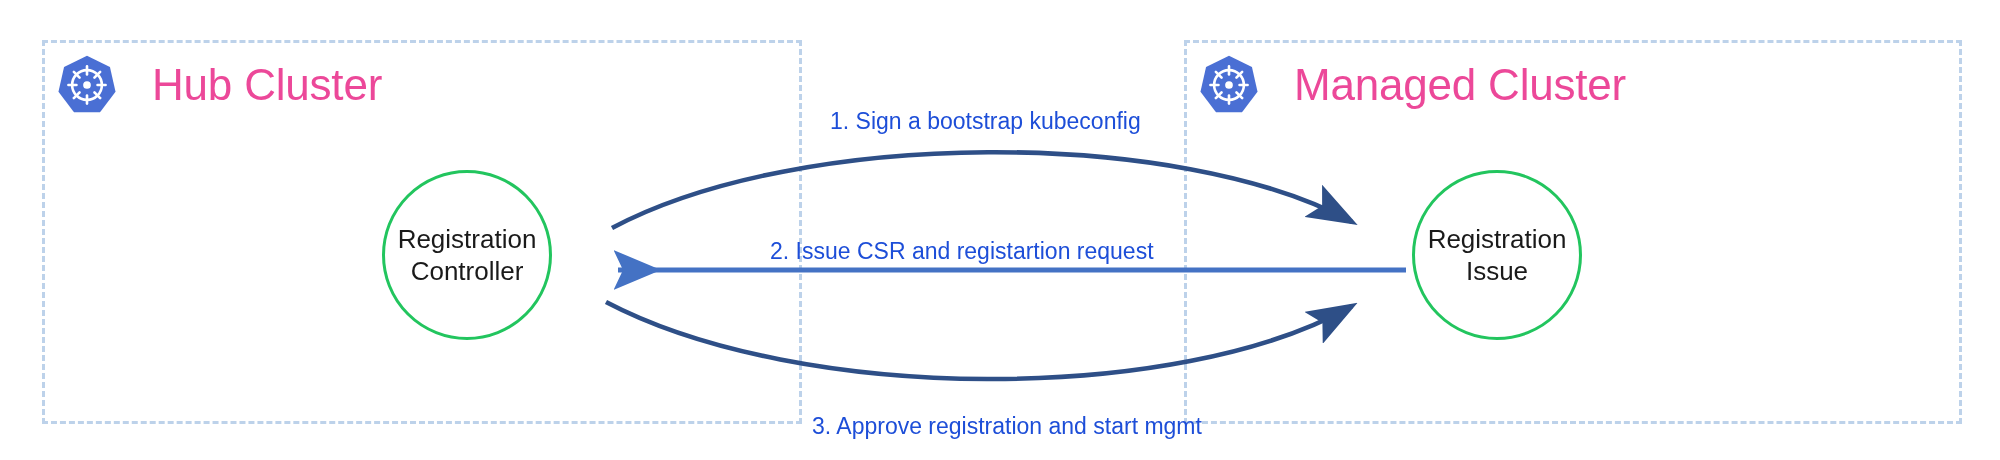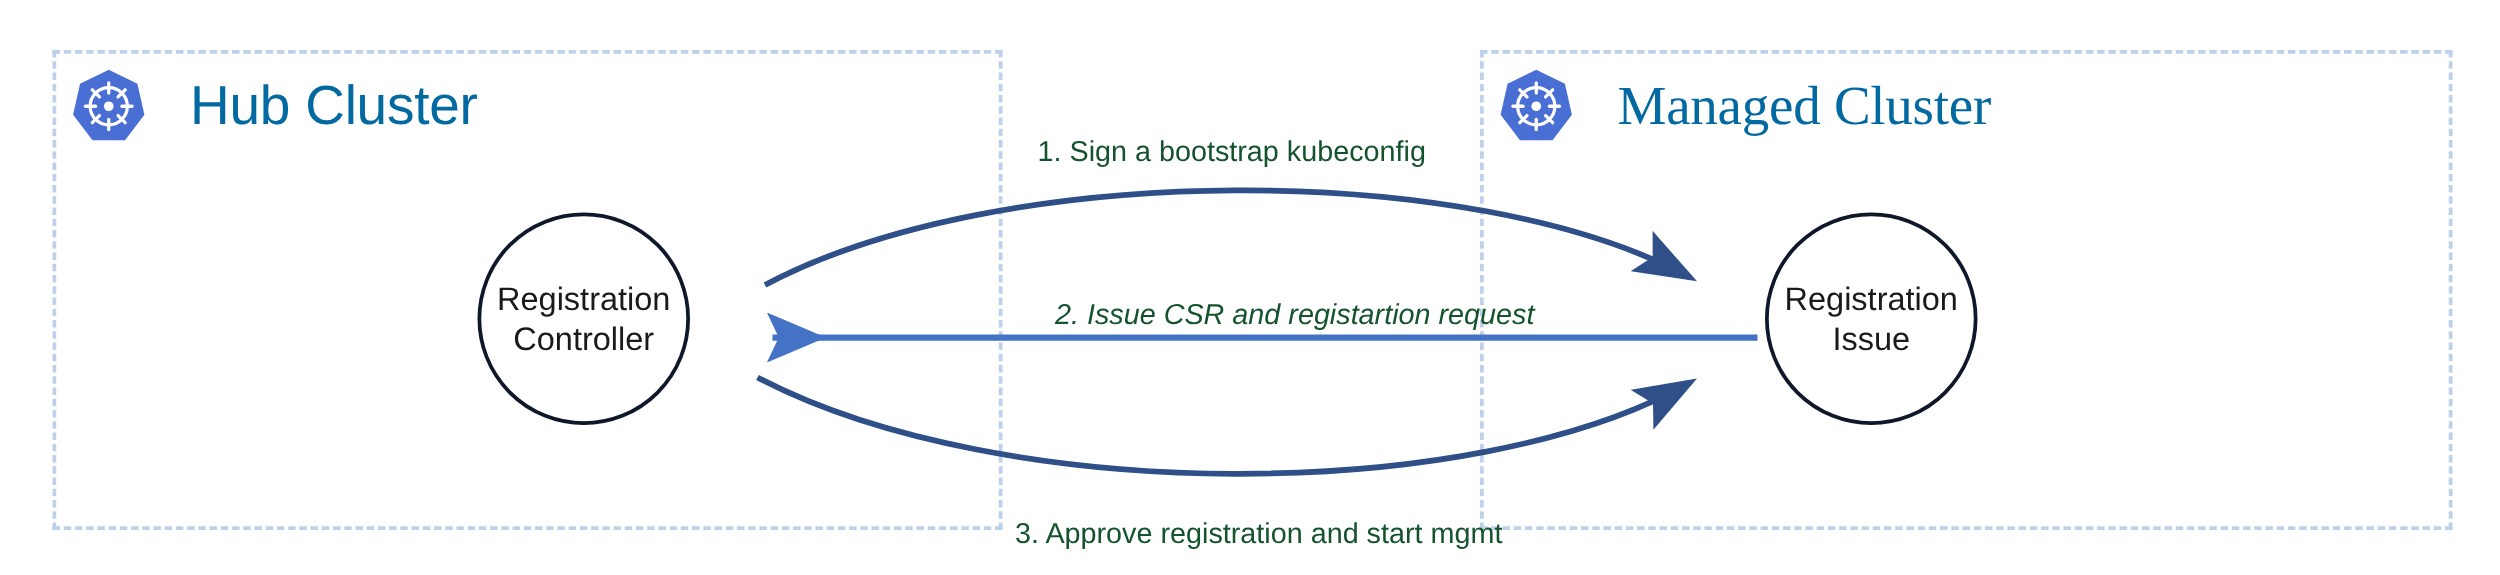--- a/index.html
+++ b/index.html
@@ -30,36 +30,36 @@
 
   .cluster-header {
     position: absolute;
     top: 14px;
     display: flex;
     align-items: center;
     gap: 34px;
     white-space: nowrap;
   }
   #hub-cluster-header     { left: 14px; }
-  #managed-cluster-header { left: 14px; font-family: Liberation Serif, serif; }
+  #managed-cluster-header { left: 14px; }
 
   .k8s-icon { width: 62px; height: 62px; display: block; flex: 0 0 auto; }
 
   .cluster-title {
     font-size: 44px;
     font-weight: 400;
-    color: #0369a1;
+    color: #ec4899;
     line-height: 1;
     letter-spacing: -0.2px;
   }
 
   
   .component-circle {
     position: absolute;
-    border: 3px solid #0f172a;
+    border: 3px solid #22c55e;
     border-radius: 50%;
     box-sizing: border-box;
     background: #ffffff;
     display: flex;
     flex-direction: column;
     align-items: center;
     justify-content: center;
     text-align: center;
     line-height: 1.24;
     font-size: 26px;
@@ -75,26 +75,26 @@
     left: 0; top: 0;
     width: 2000px;
     height: 460px;
     pointer-events: none;
   }
 
   
   .flow-label {
     position: absolute;
     font-size: 23px;
-    color: #14532d;
+    color: #1d4ed8;
     white-space: nowrap;
     line-height: 1;
   }
   #flow-label-1 { left: 830px; top: 110px; }
-  #flow-label-2 { left: 844px; top: 240px; font-style: italic; }
+  #flow-label-2 { left: 770px; top: 240px; }
   #flow-label-3 { left: 812px; top: 415px; text-align: right; }
 </style>
 </head>
 <body>
 
 <div id="canvas">
 
   <div class="cluster-box" id="hub-cluster-box"></div>
 
   <div class="cluster-header" id="hub-cluster-header" style="left:56px; top:54px;">

